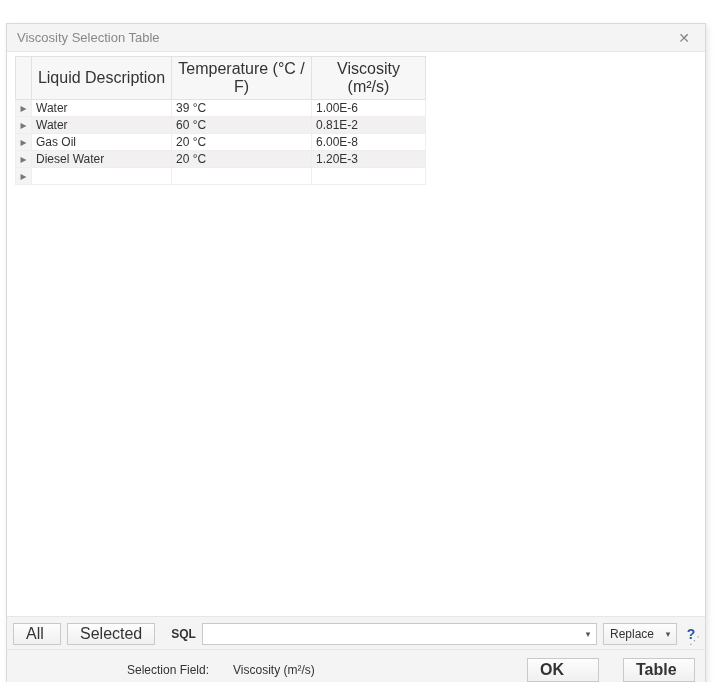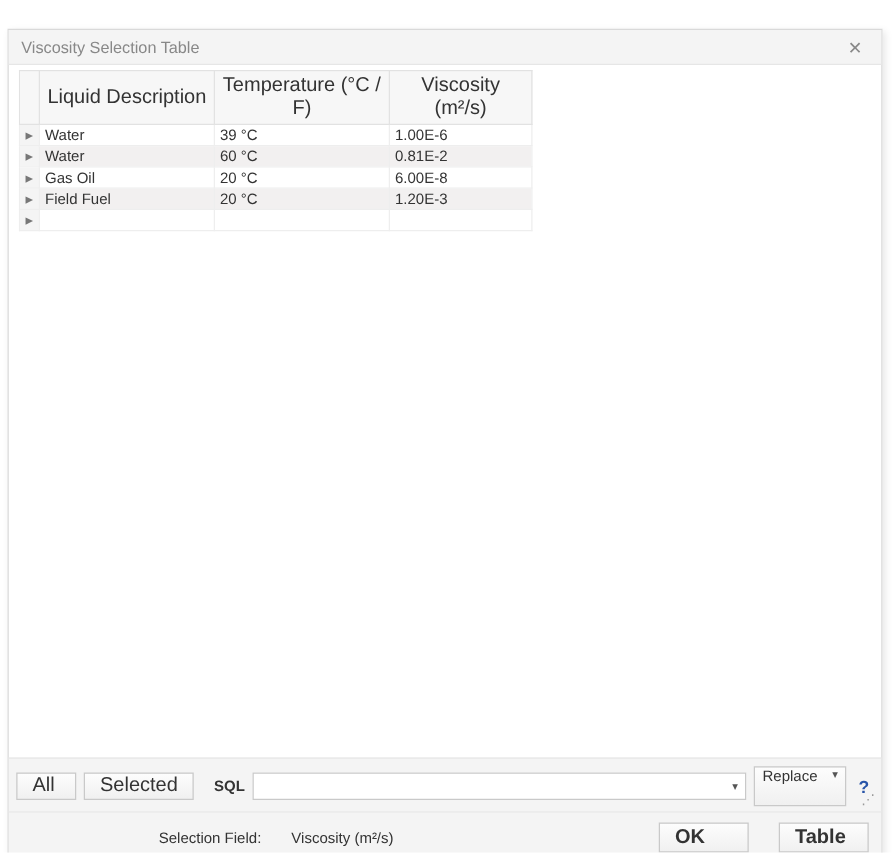--- a/index.html
+++ b/index.html
@@ -122,24 +122,24 @@
   }
   .sql-input input {
     flex:1;
     border:none;
     outline:none;
     font-size:12px;
     padding: 0 4px;
     background: transparent;
   }
   .dd {
-    display:flex; 
+    display:flex; align-items:center;
     border:1px solid #c9c9c9;
     background: linear-gradient(#fdfdfd,#f0f0f0);
-    height:32px;
+    height:22px;
     cursor:pointer;
   }
   .dd .dd-label { padding: 0 6px; }
   .chev {
     width: 16px;
     text-align: center;
     font-size: 9px;
     color: #555;
   }
   .help {
@@ -215,21 +215,21 @@
               <td class="cell">0.81E-2</td>
             </tr>
             <tr>
               <td class="rowhdr">▸</td>
               <td class="cell">Gas Oil</td>
               <td class="cell">20 °C</td>
               <td class="cell">6.00E-8</td>
             </tr>
             <tr>
               <td class="rowhdr">▸</td>
-              <td class="cell">Field Fuel</td>
+              <td class="cell">Diesel Water</td>
               <td class="cell">20 °C</td>
               <td class="cell">1.20E-3</td>
             </tr>
             <tr>
               <td class="rowhdr">▸</td>
               <td class="cell"></td>
               <td class="cell"></td>
               <td class="cell"></td>
             </tr>
           </tbody>

